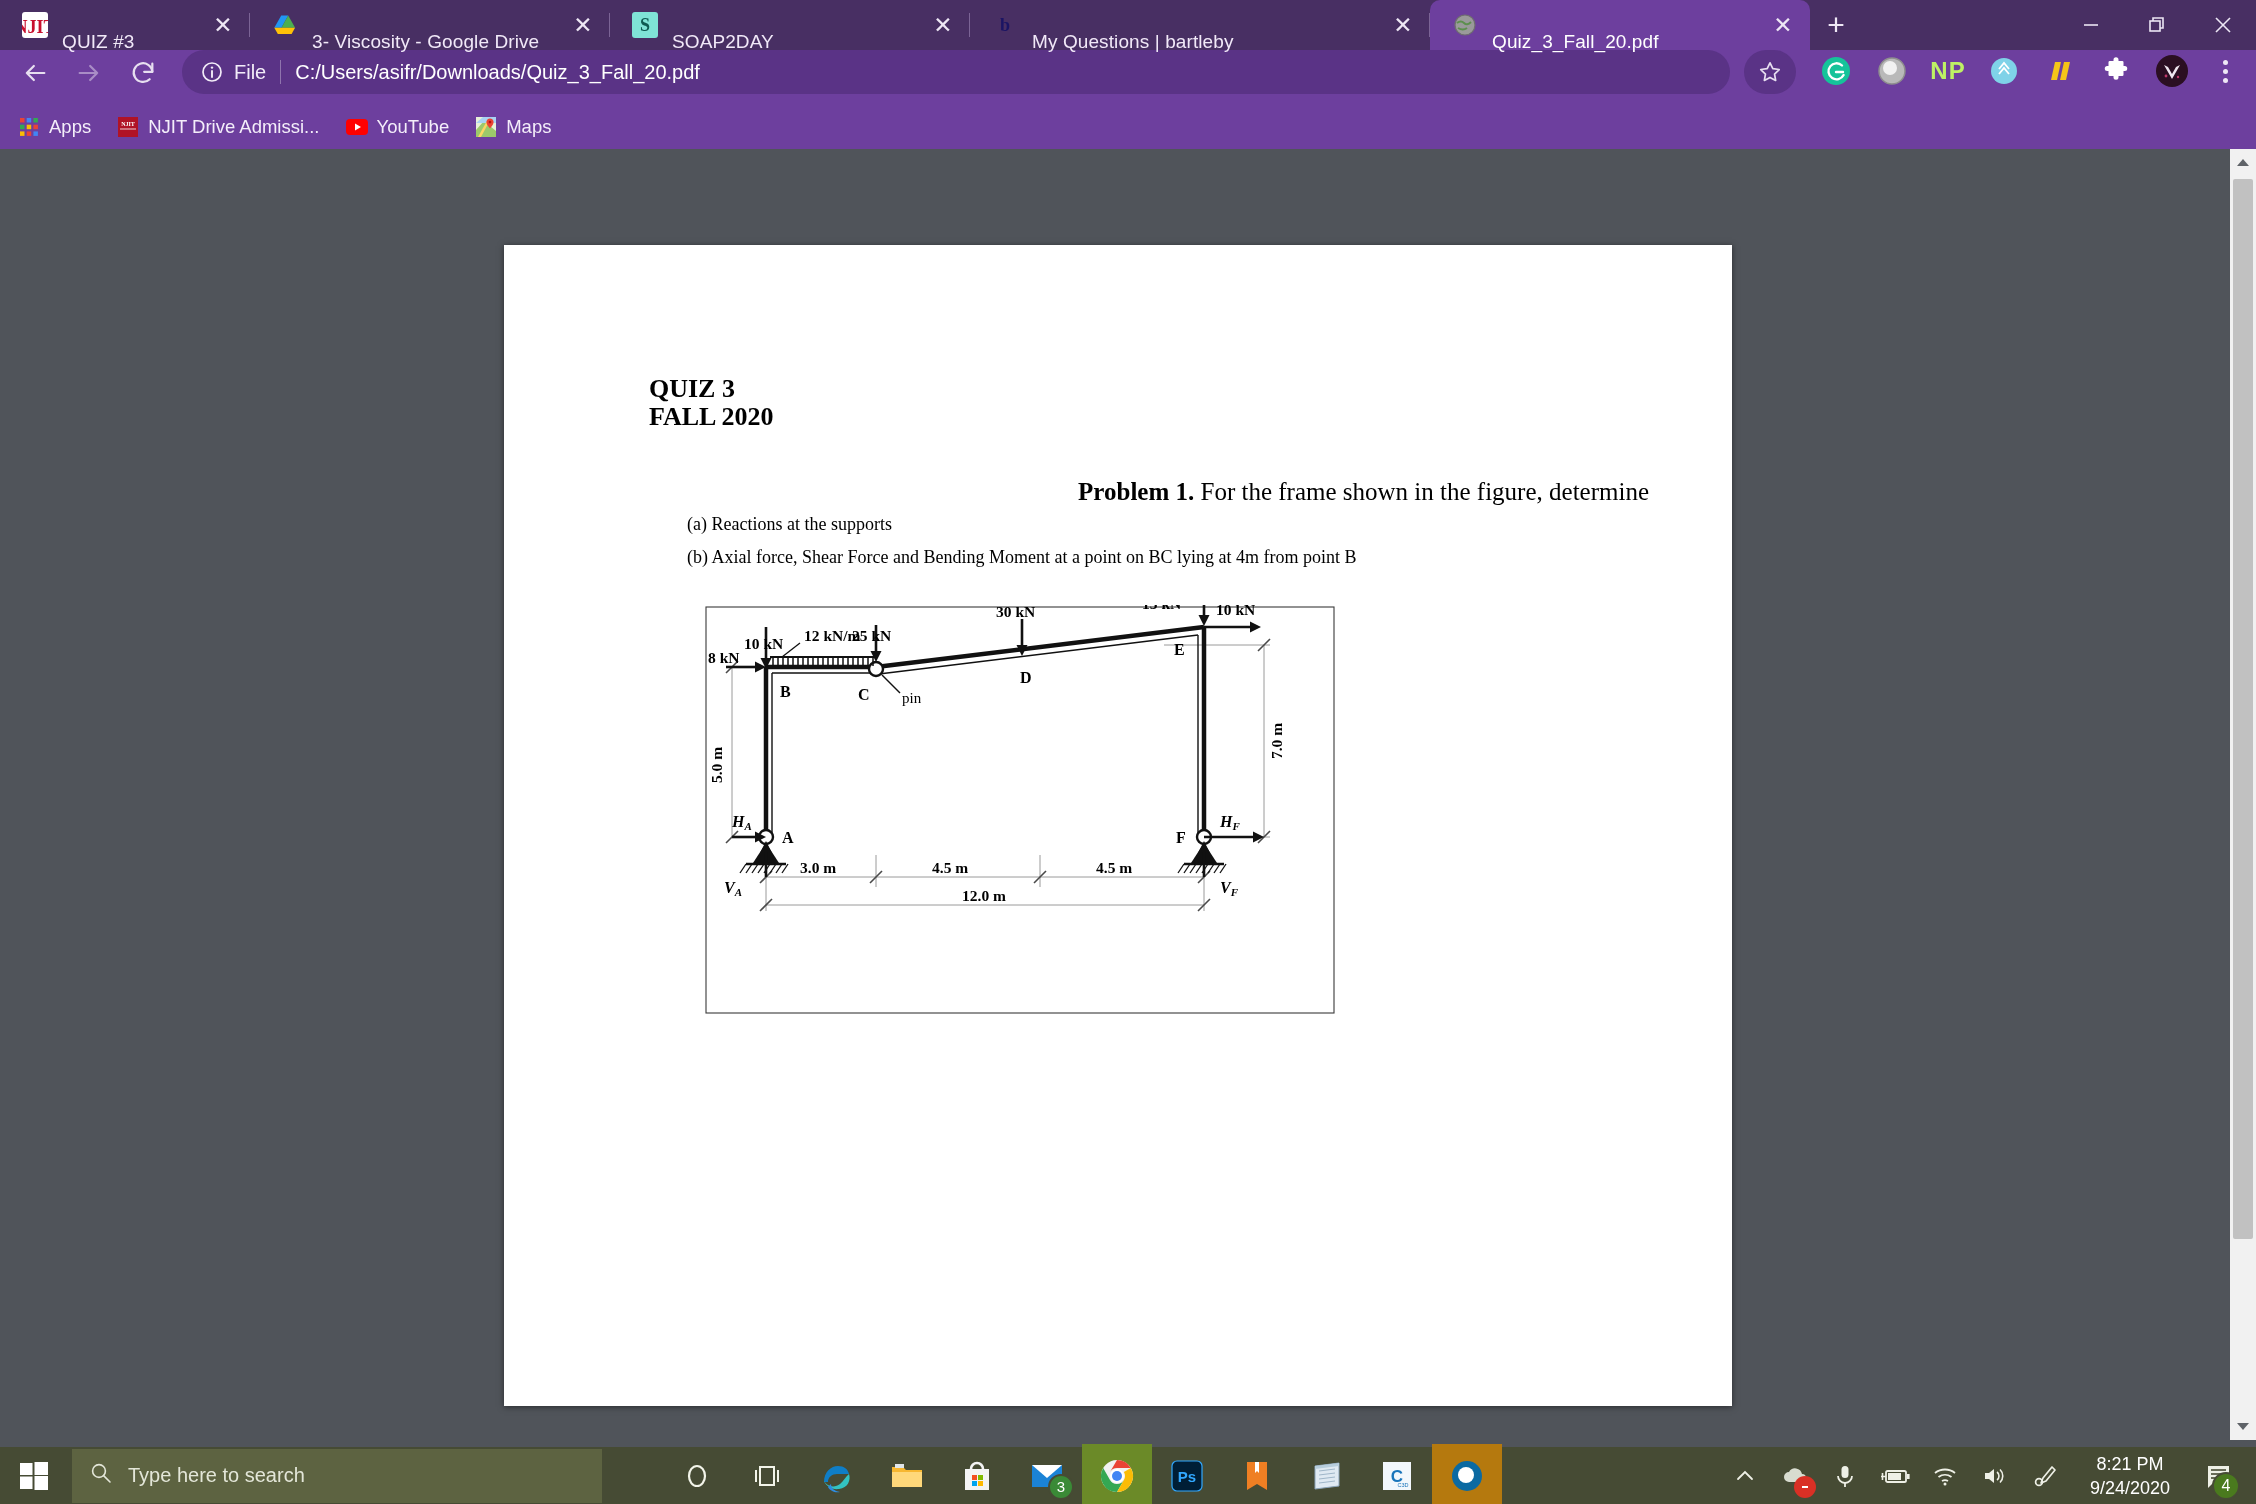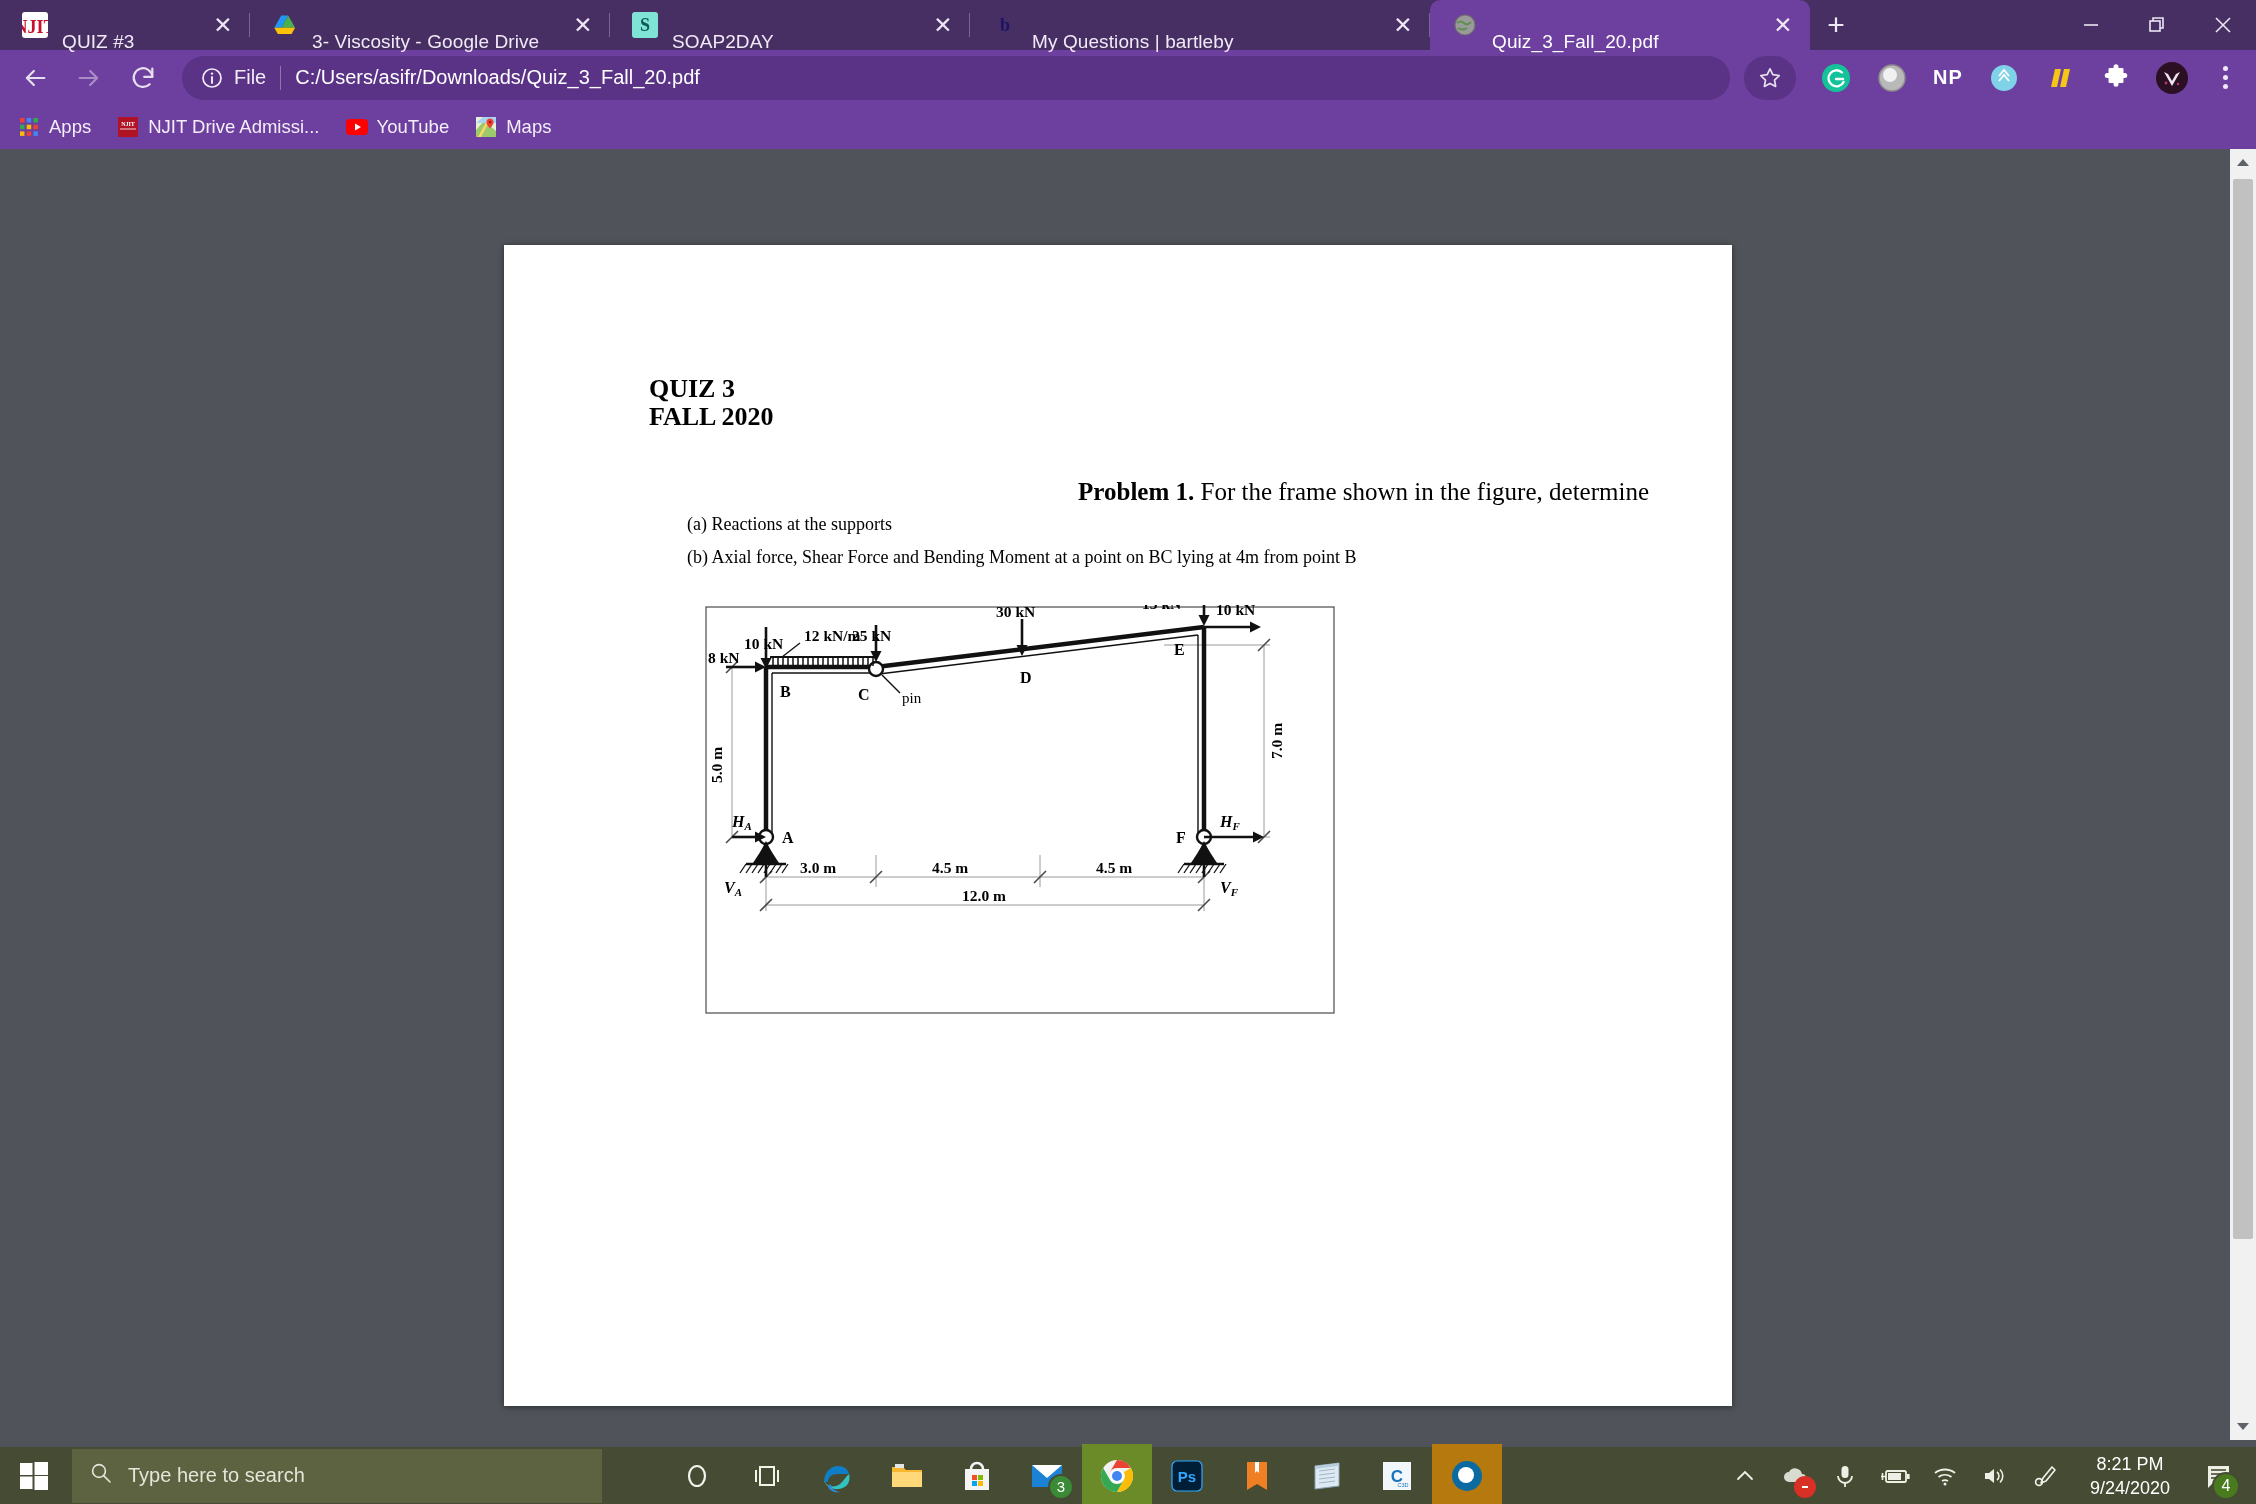--- a/index.html
+++ b/index.html
@@ -61,21 +61,21 @@
      line-height:8px; text-align:center; padding-top:4px; font-family:"Liberation Serif", serif;}
   .fav-drive { background:transparent; }
   .fav-soap { background:#7fe3d6; color:#0e5b52; border-radius:4px; font-size:19px;
      font-family:"Liberation Serif", serif; }
   .fav-bartleby { background:transparent; color:#1b1464; font-size:23px; font-weight:800;
      font-family:"Liberation Serif", serif;}
   .fav-globe { background:transparent; }
 
   
   .toolbar {
-    height:55px; display:flex; align-items:center; padding:0 14px 0 10px; gap:4px;
+    height:55px; display:flex; padding:0 14px 0 10px; gap:4px;
     background:#6d3f9e;
   }
   .navbtn {
     width:50px; height:46px; display:flex; align-items:center; justify-content:center;
     color:#e7dff0; cursor:pointer; border-radius:50%;
   }
   .navbtn.disabled { color:#a98dc6; }
   .omnibox {
     flex:1; height:44px; background:#5a3386; border-radius:22px;
     display:flex; align-items:center; padding:0 14px; margin:0 10px;
@@ -320,21 +320,21 @@
         <line x1="16" y1="17" x2="23" y2="17" stroke="#fff" stroke-width="2.4" stroke-linecap="round"></line>
       </svg>
     </div>
     <div class="ext">
       <svg width="30" height="30" viewBox="0 0 30 30">
         <circle cx="15" cy="15" r="13" fill="#b9b9b9" stroke="#8e8e8e" stroke-width="1.5"></circle>
         <circle cx="13" cy="12" r="7" fill="#f1f1f1"></circle>
       </svg>
     </div>
     <div class="ext">
-      <span style="color:#ffffff;font-size:20px;font-weight:600;letter-spacing:1px;">NP</span>
+      <span style="color:#bef264;font-size:24px;font-weight:600;letter-spacing:1px;">NP</span>
     </div>
     <div class="ext">
       <svg width="30" height="30" viewBox="0 0 30 30">
         <circle cx="15" cy="15" r="13" fill="#7fd2e8"></circle>
         <path d="M10 18 l5-6 5 6 M10 13 l5-6 5 6" fill="none" stroke="#fff" stroke-width="1.8"></path>
       </svg>
     </div>
     <div class="ext">
       <svg width="30" height="30" viewBox="0 0 30 30">
         <path d="M10 6 h6 l-4 18 h-6 z" fill="#f5c518"></path>

